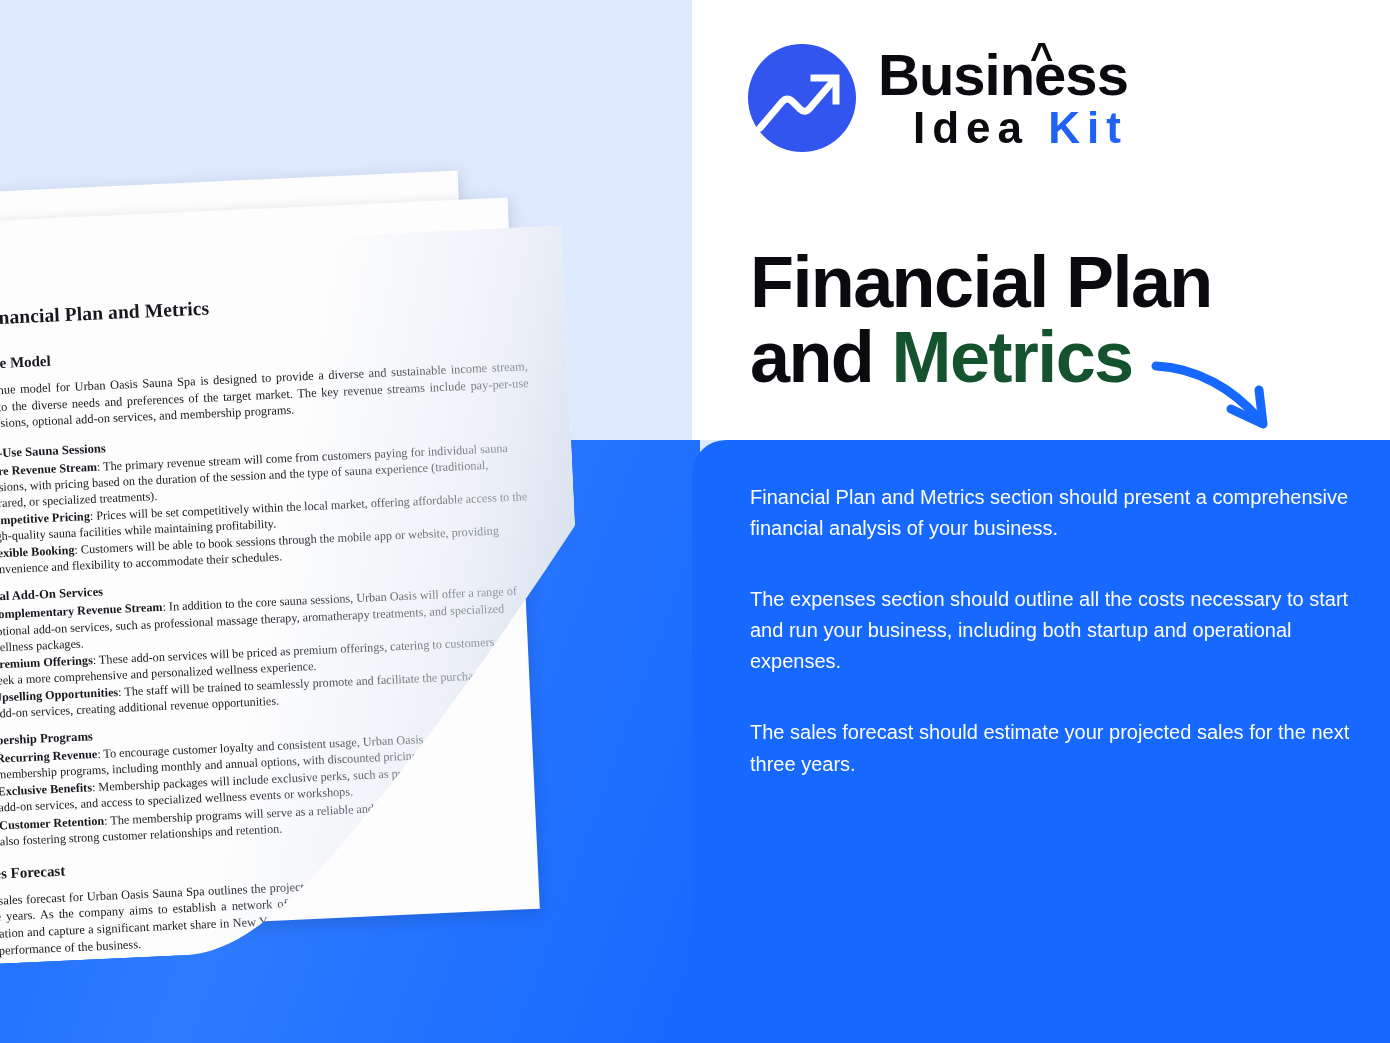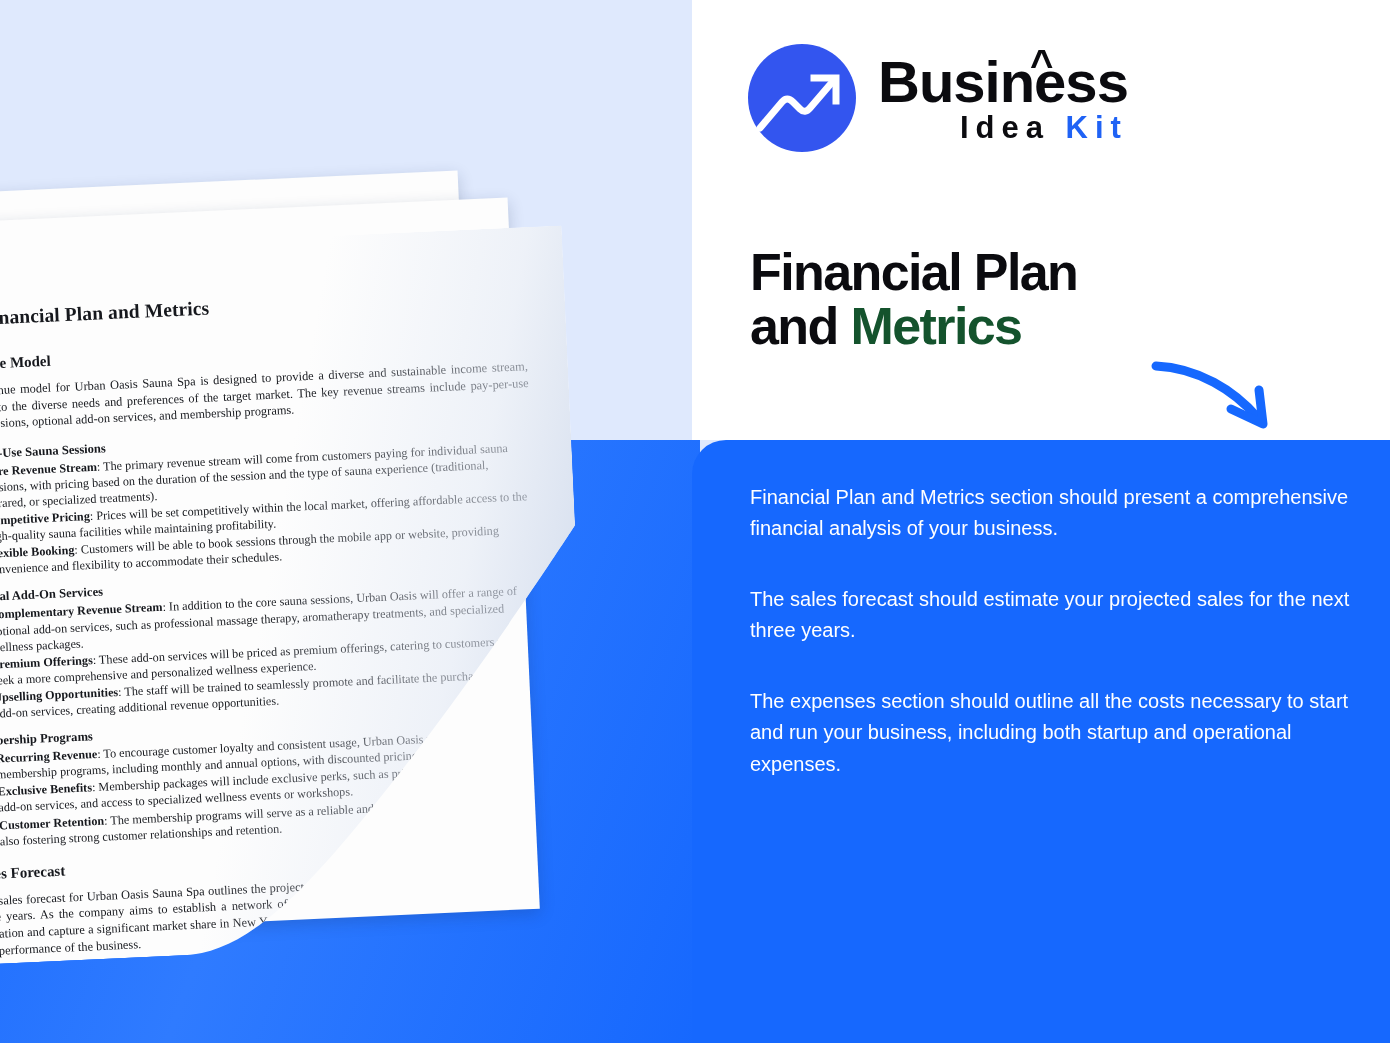--- a/index.html
+++ b/index.html
@@ -52,31 +52,31 @@
   .logo-line1 {
     font-size:58px; font-weight:700; color:#0b0b0f;
     letter-spacing:-1px; line-height:.96; position:relative;
     white-space:nowrap;
   }
   .logo-line1 .circumflex {
     position:absolute; left:152px; top:-9px;
     font-size:40px; font-weight:700; color:#0b0b0f;
   }
   .logo-line2 {
-    font-size:31px; font-weight:700; color:#0b0b0f;
+    font-size:44px; font-weight:700; color:#0b0b0f;
     letter-spacing:7px; line-height:1.05; margin-top:2px;
     white-space:nowrap;
   }
   .logo-line2 .kit { color:#1f62f5; }
 
   
   .headline {
     position:absolute; left:750px; top:245px;
     width:600px;
-    font-size:52px; font-weight:700; color:#0b0b0f;
+    font-size:72px; font-weight:700; color:#0b0b0f;
     line-height:1.04; letter-spacing:-1.6px;
   }
   .headline .hl-accent { color:#14532d; }
 
   .arrow-wrap {
     position:absolute; left:1148px; top:352px;
     width:150px; height:90px; pointer-events:none;
   }
 
   
@@ -265,17 +265,17 @@
 
   <div class="arrow-wrap">
     <svg width="150" height="90" viewBox="0 0 150 90" aria-hidden="true">
       <path d="M8 14 C50 16 86 38 110 66" fill="none" stroke="#1668fe" stroke-width="9" stroke-linecap="round"></path>
       <path d="M83 57 L115 72 L111 38" fill="none" stroke="#1668fe" stroke-width="9" stroke-linecap="round" stroke-linejoin="round"></path>
     </svg>
   </div>
 
   <div class="panel-copy">
     <p>Financial Plan and Metrics section should present a comprehensive financial analysis of your business.</p>
+    <p>The expenses section should outline all the costs necessary to start and run your business, including both startup and operational expenses.</p>
     <p>The sales forecast should estimate your projected sales for the next three years.</p>
-    <p>The expenses section should outline all the costs necessary to start and run your business, including both startup and operational expenses.</p>
   </div>
 
 </div>
 
 </body></html>

